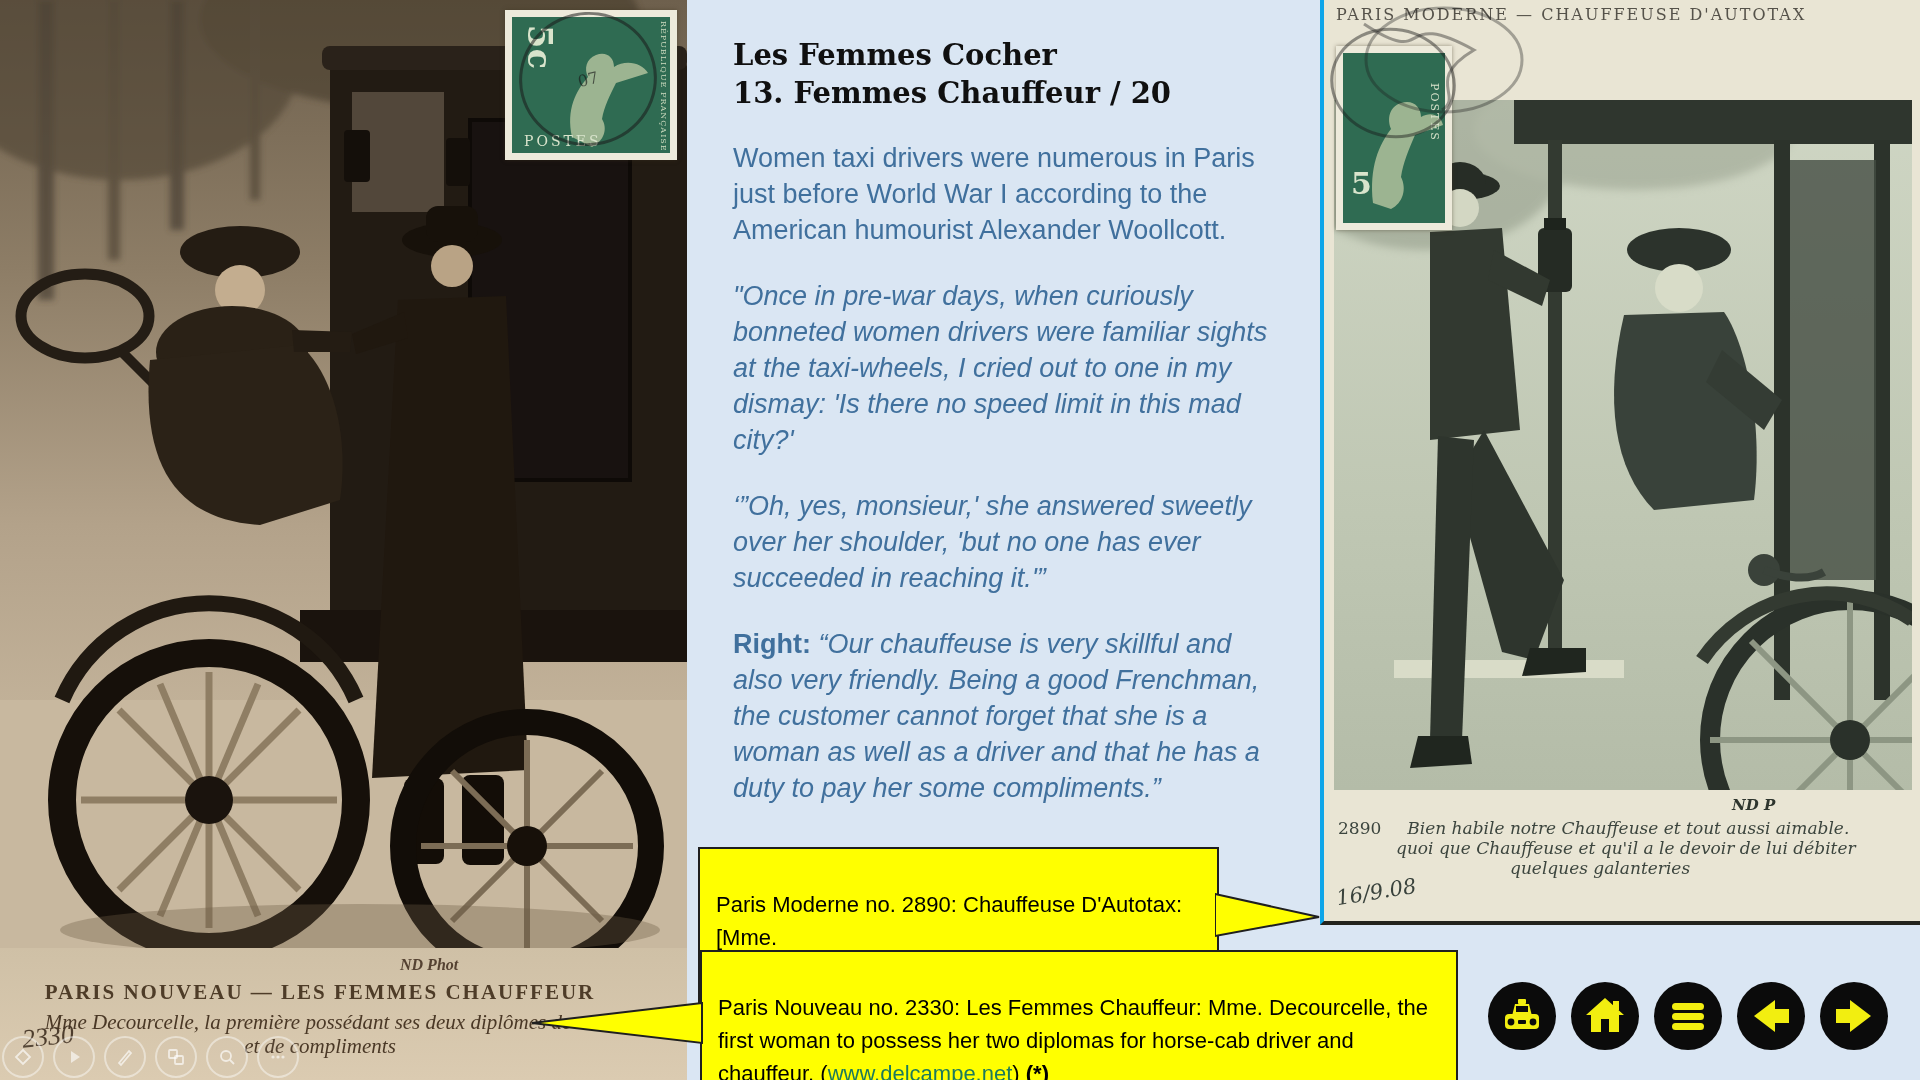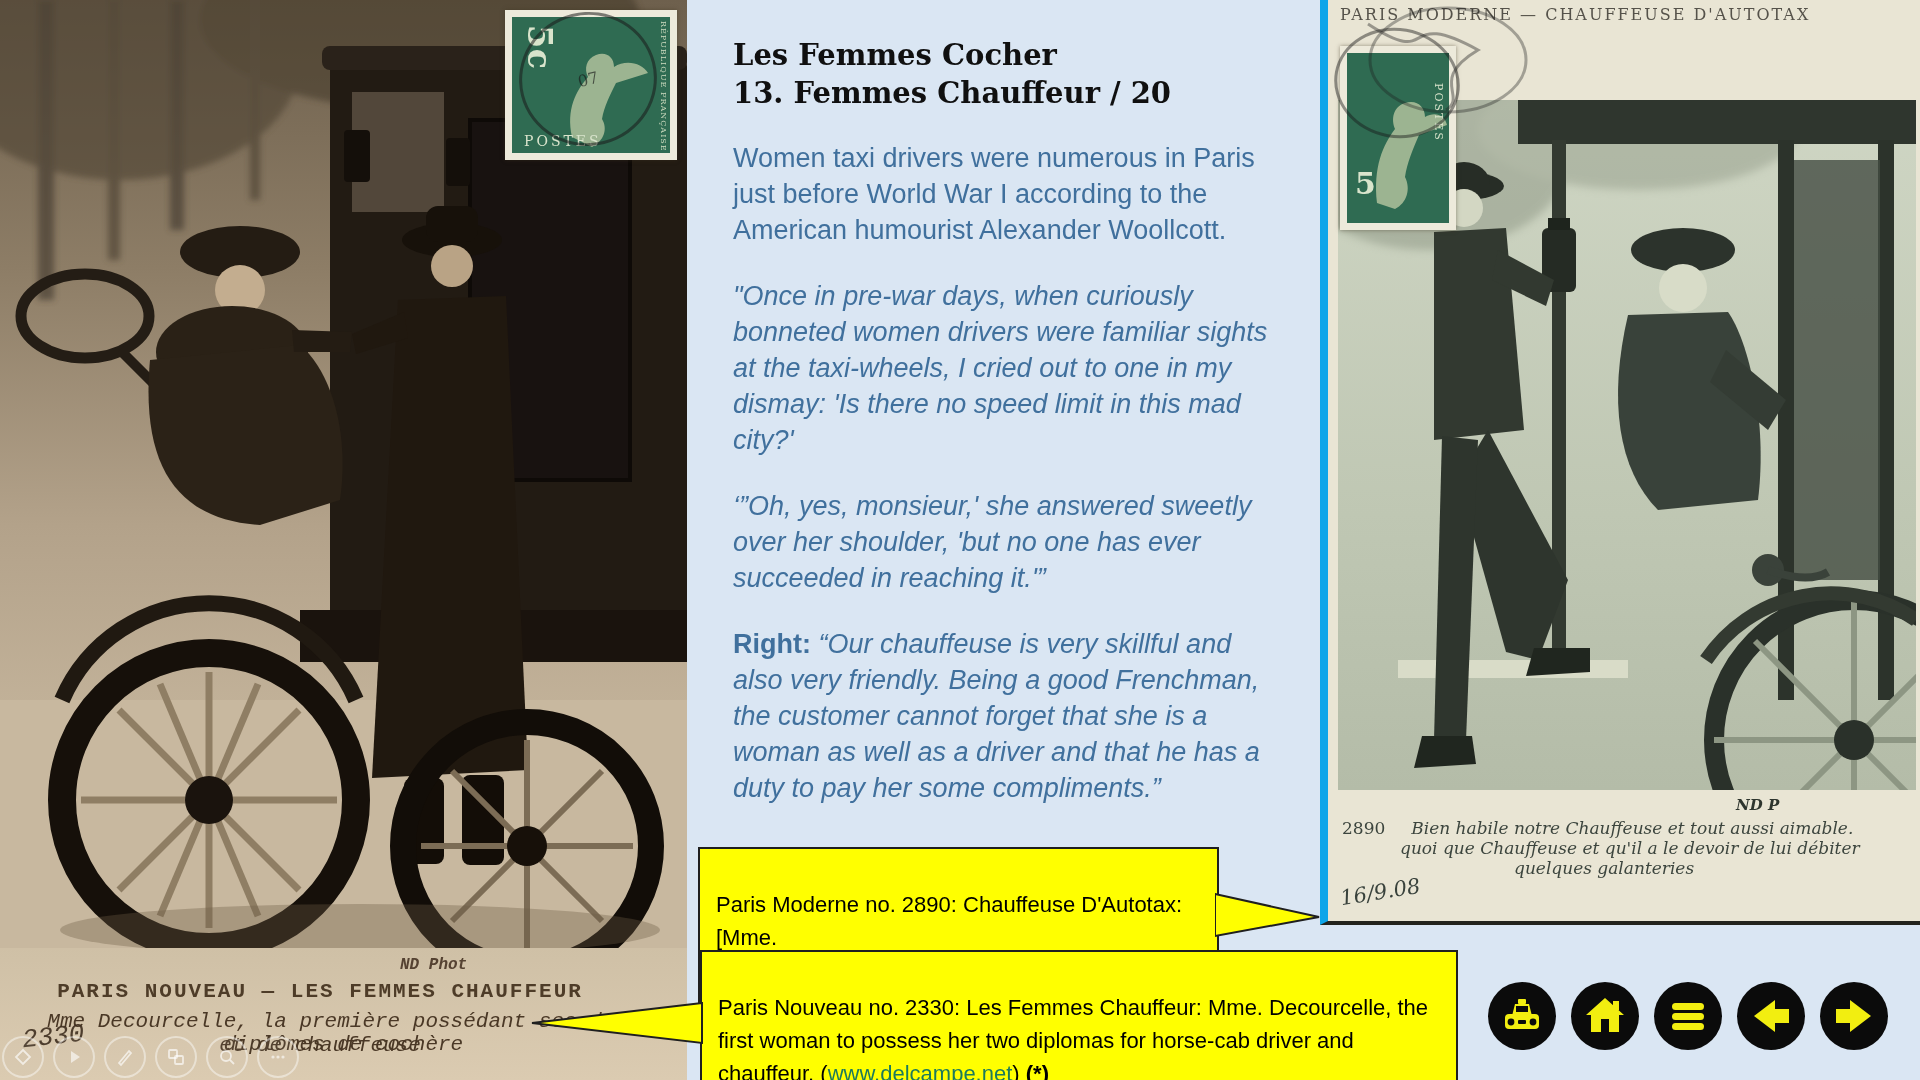--- a/index.html
+++ b/index.html
@@ -4,21 +4,21 @@
 <style>
   html,body{margin:0;padding:0;}
   body{
     width:1920px;height:1080px;position:relative;overflow:hidden;
     background:#dae6f3;font-family:"Liberation Sans",sans-serif;
   }
   
   .left-postcard{position:absolute;left:0;top:0;width:687px;height:1080px;background:#c9b9a2;overflow:hidden;z-index:1;}
   .left-photo{position:absolute;left:0;top:0;width:687px;height:955px;}
   .left-caption{position:absolute;left:0;top:948px;width:687px;height:132px;
-    background:linear-gradient(#cfc0a6,#dbcbb1);color:#4a3826;font-family:Liberation Mono, monospace;}
+    background:linear-gradient(#cfc0a6,#dbcbb1);color:#4a3826;font-family:Liberation Serif, serif;}
   .nd-phot{position:absolute;left:400px;top:8px;width:250px;font-style:italic;font-weight:bold;font-size:16px;color:#554232;}
   .lp-title{position:absolute;left:0;top:32px;width:640px;text-align:center;font-weight:bold;font-size:21px;letter-spacing:2px;color:#4e3c28;}
   .lp-cap1{position:absolute;left:0;top:62px;width:687px;text-align:center;font-style:italic;font-size:21px;}
   .lp-cap2{position:absolute;left:0;top:86px;width:640px;text-align:center;font-style:italic;font-size:21px;}
   .lp-number{position:absolute;left:22px;top:74px;font-style:italic;font-size:26px;color:#3f2f20;transform:rotate(-6deg);opacity:.9;}
   
   .stamp{position:absolute;background:#edeadb;box-shadow:0 0 4px rgba(60,50,30,.5);}
   .stamp-left{left:505px;top:10px;width:172px;height:150px;padding:0;}
   .stamp-inner{position:absolute;left:7px;top:7px;right:7px;bottom:7px;background:#2f6b52;overflow:hidden;}
   .stamp-value{position:absolute;color:#d9e4cc;font-family:"DejaVu Serif",serif;font-weight:bold;}
@@ -47,21 +47,21 @@
     font-size:22px;line-height:33px;padding:6px 16px;z-index:6;white-space:pre-line;}
   .callout1{left:698px;top:847px;width:485px;}
   .callout2{left:700px;top:950px;width:722px;}
   .callout a{color:#1c7a5c;text-decoration:underline;cursor:pointer;}
   .callout b{font-weight:bold;}
   .tail{position:absolute;}
   .tail-right{right:-104px;top:10px;}
   .tail-left{left:-172px;top:16px;}
   
   .right-postcard{position:absolute;left:1320px;top:0;width:600px;height:925px;background:#e9e5d4;
-    border-left:8px solid #0ea5e9;border-bottom:4px solid #23231d;box-sizing:border-box;overflow:hidden;z-index:1;}
+    border-left:4px solid #0ea5e9;border-bottom:4px solid #23231d;box-sizing:border-box;overflow:hidden;z-index:1;}
   .rp-header{position:absolute;left:12px;top:5px;width:580px;font-family:"DejaVu Serif",serif;
     font-size:16px;letter-spacing:2px;color:#55524a;}
   .rp-photo{position:absolute;left:10px;top:100px;width:578px;height:690px;}
   .rp-caption{position:absolute;left:6px;top:818px;width:562px;font-family:"DejaVu Serif",serif;
     font-style:italic;font-size:17px;line-height:20px;color:#3c453e;}
   .rp-row1{display:flex;gap:26px;}
   .rp-num{font-style:normal;padding-left:8px;}
   .rp-cap2{margin-left:40px;}
   .rp-cap3{margin-left:66px;}
   .rp-cap4{margin-left:180px;font-style:italic;}
@@ -173,21 +173,21 @@
     </div>
     <div class="postmark">
       <span>07</span>
     </div>
   </div>
 
   <div class="left-caption">
     <div class="nd-phot">ND Phot</div>
     <div class="lp-title">PARIS NOUVEAU  —  LES FEMMES CHAUFFEUR</div>
     <div class="lp-cap1">Mme Decourcelle, la première possédant ses deux diplômes de cochère</div>
-    <div class="lp-cap2">et de chauffeuse</div>
+    <div class="lp-cap2">et de compliments</div>
     <div class="lp-number">2330</div>
   </div>
 
   <div class="viewer-toolbar">
     <div class="v-btn">
       <svg width="20" height="20">
           <path d="M10,3 L17,10 L10,17 L3,10 Z"></path>
         </svg>
     </div>
     <div class="v-btn">

